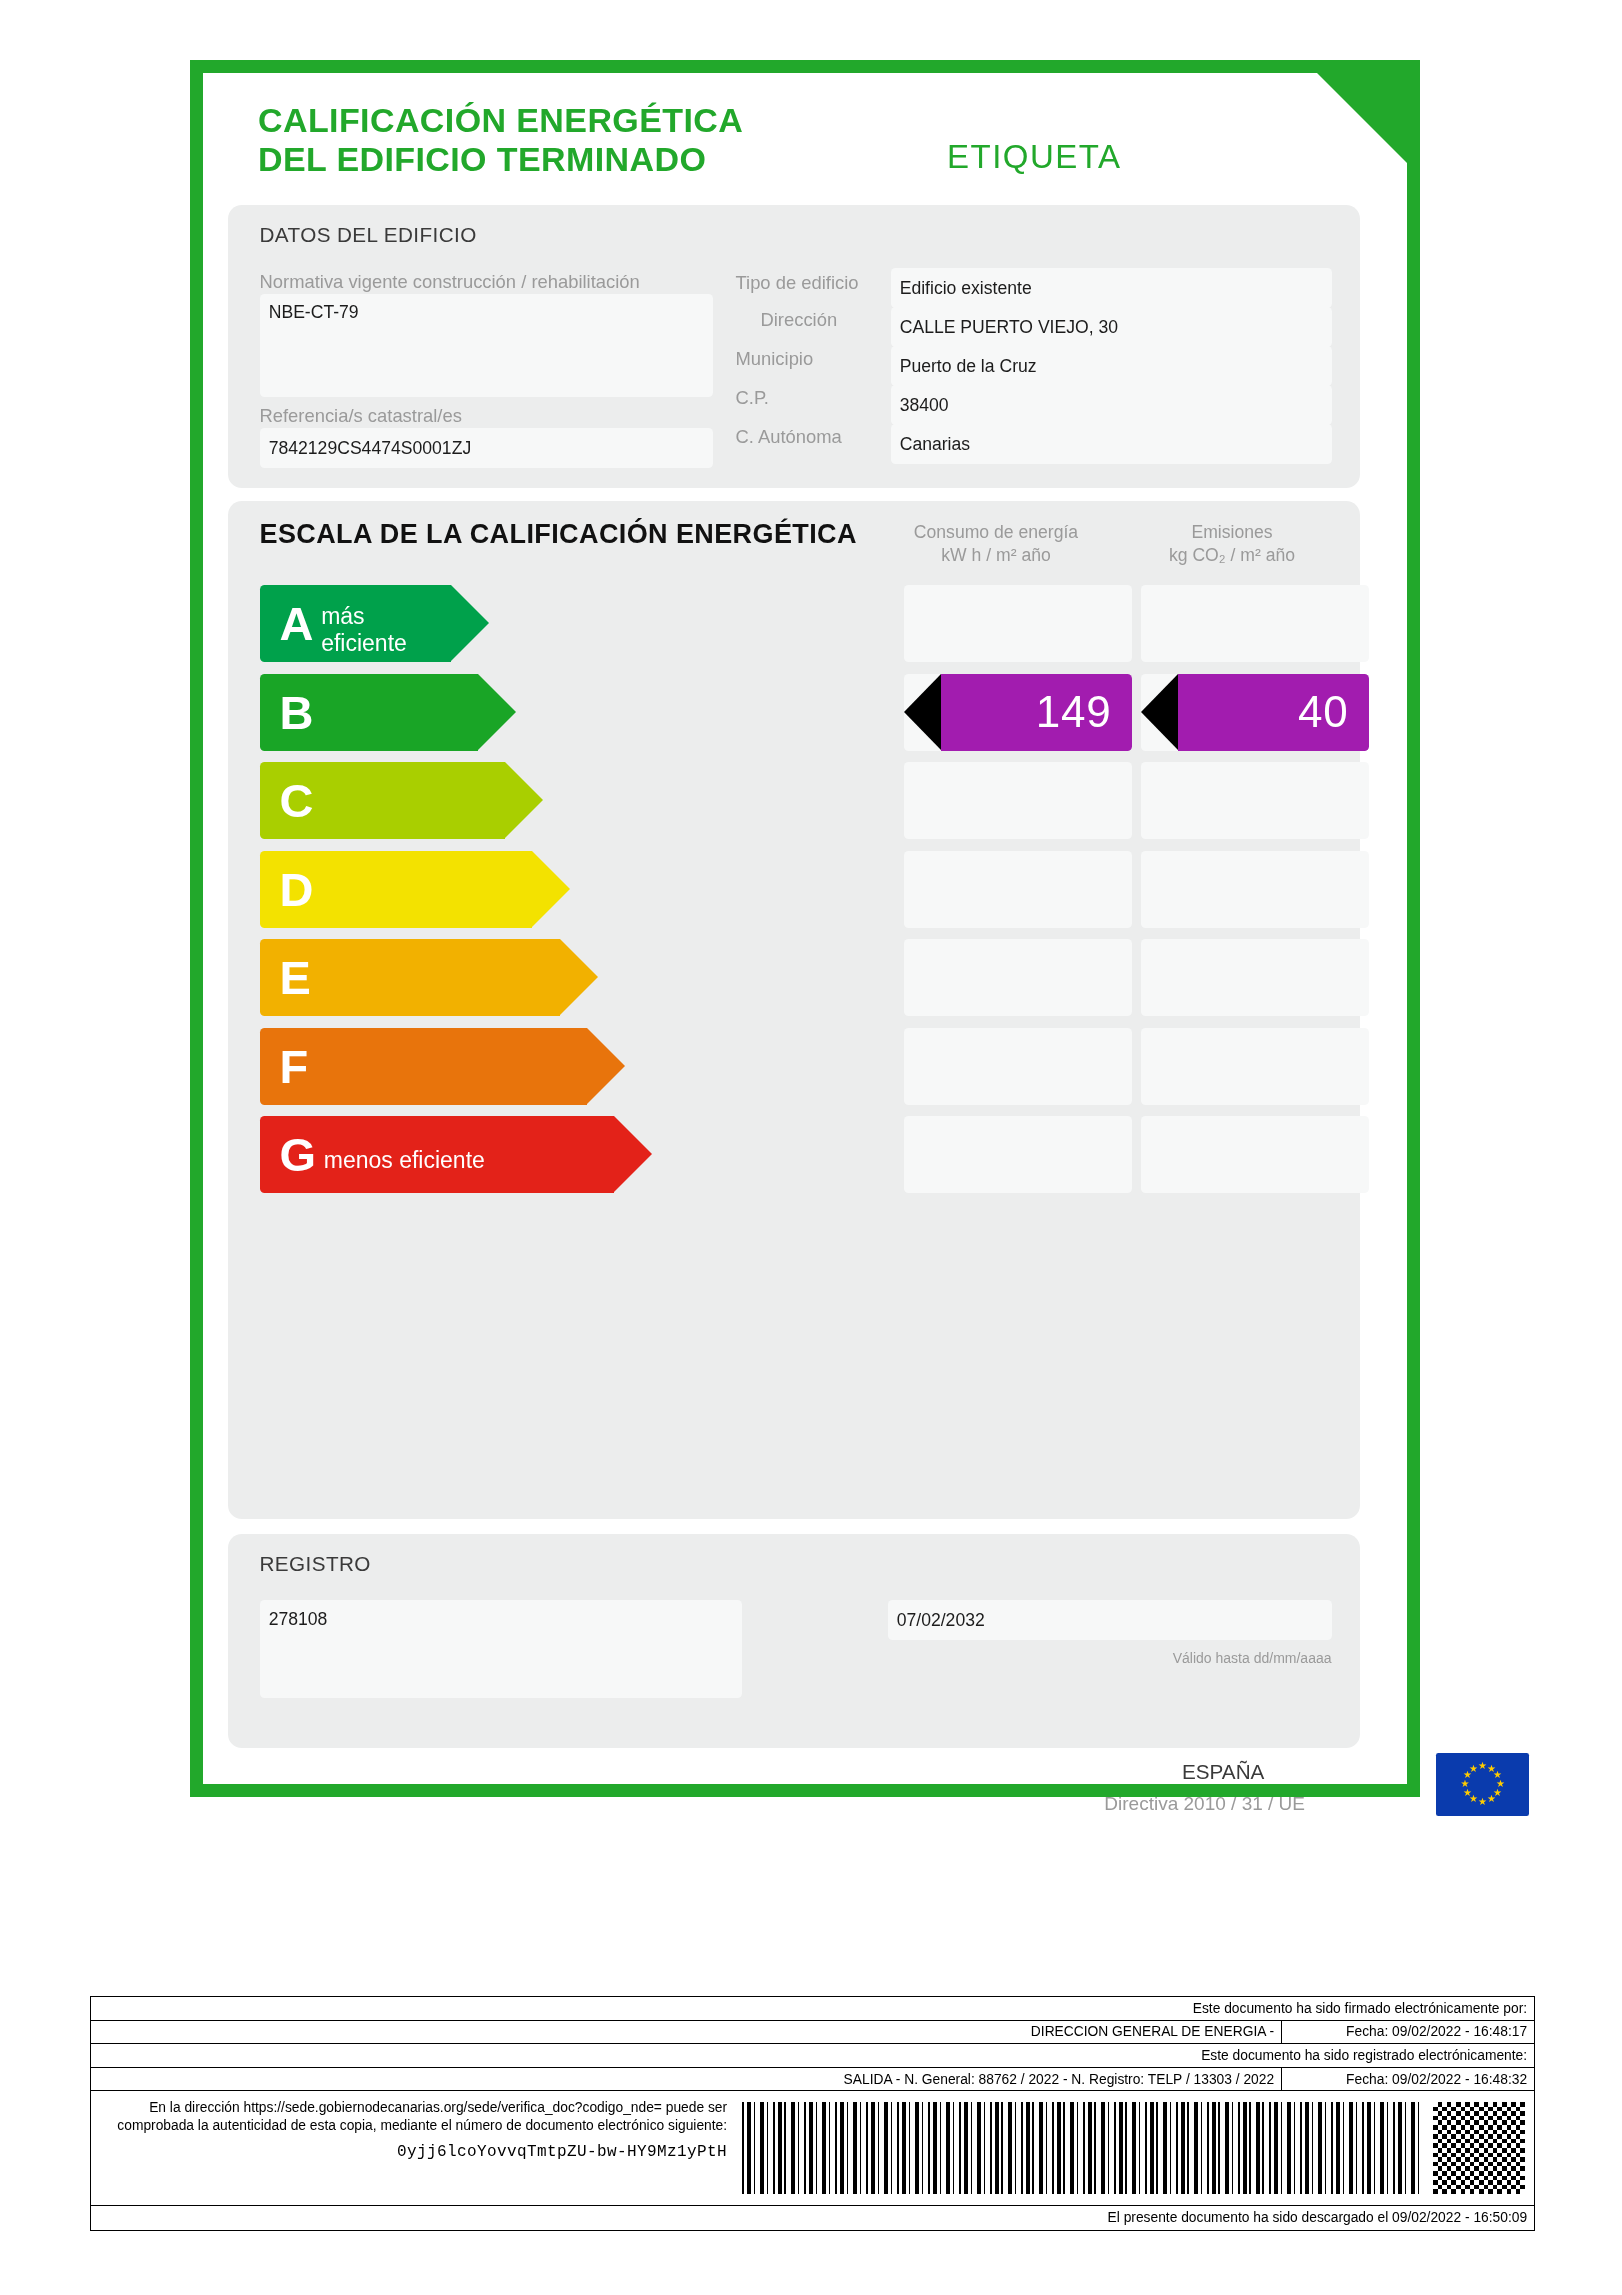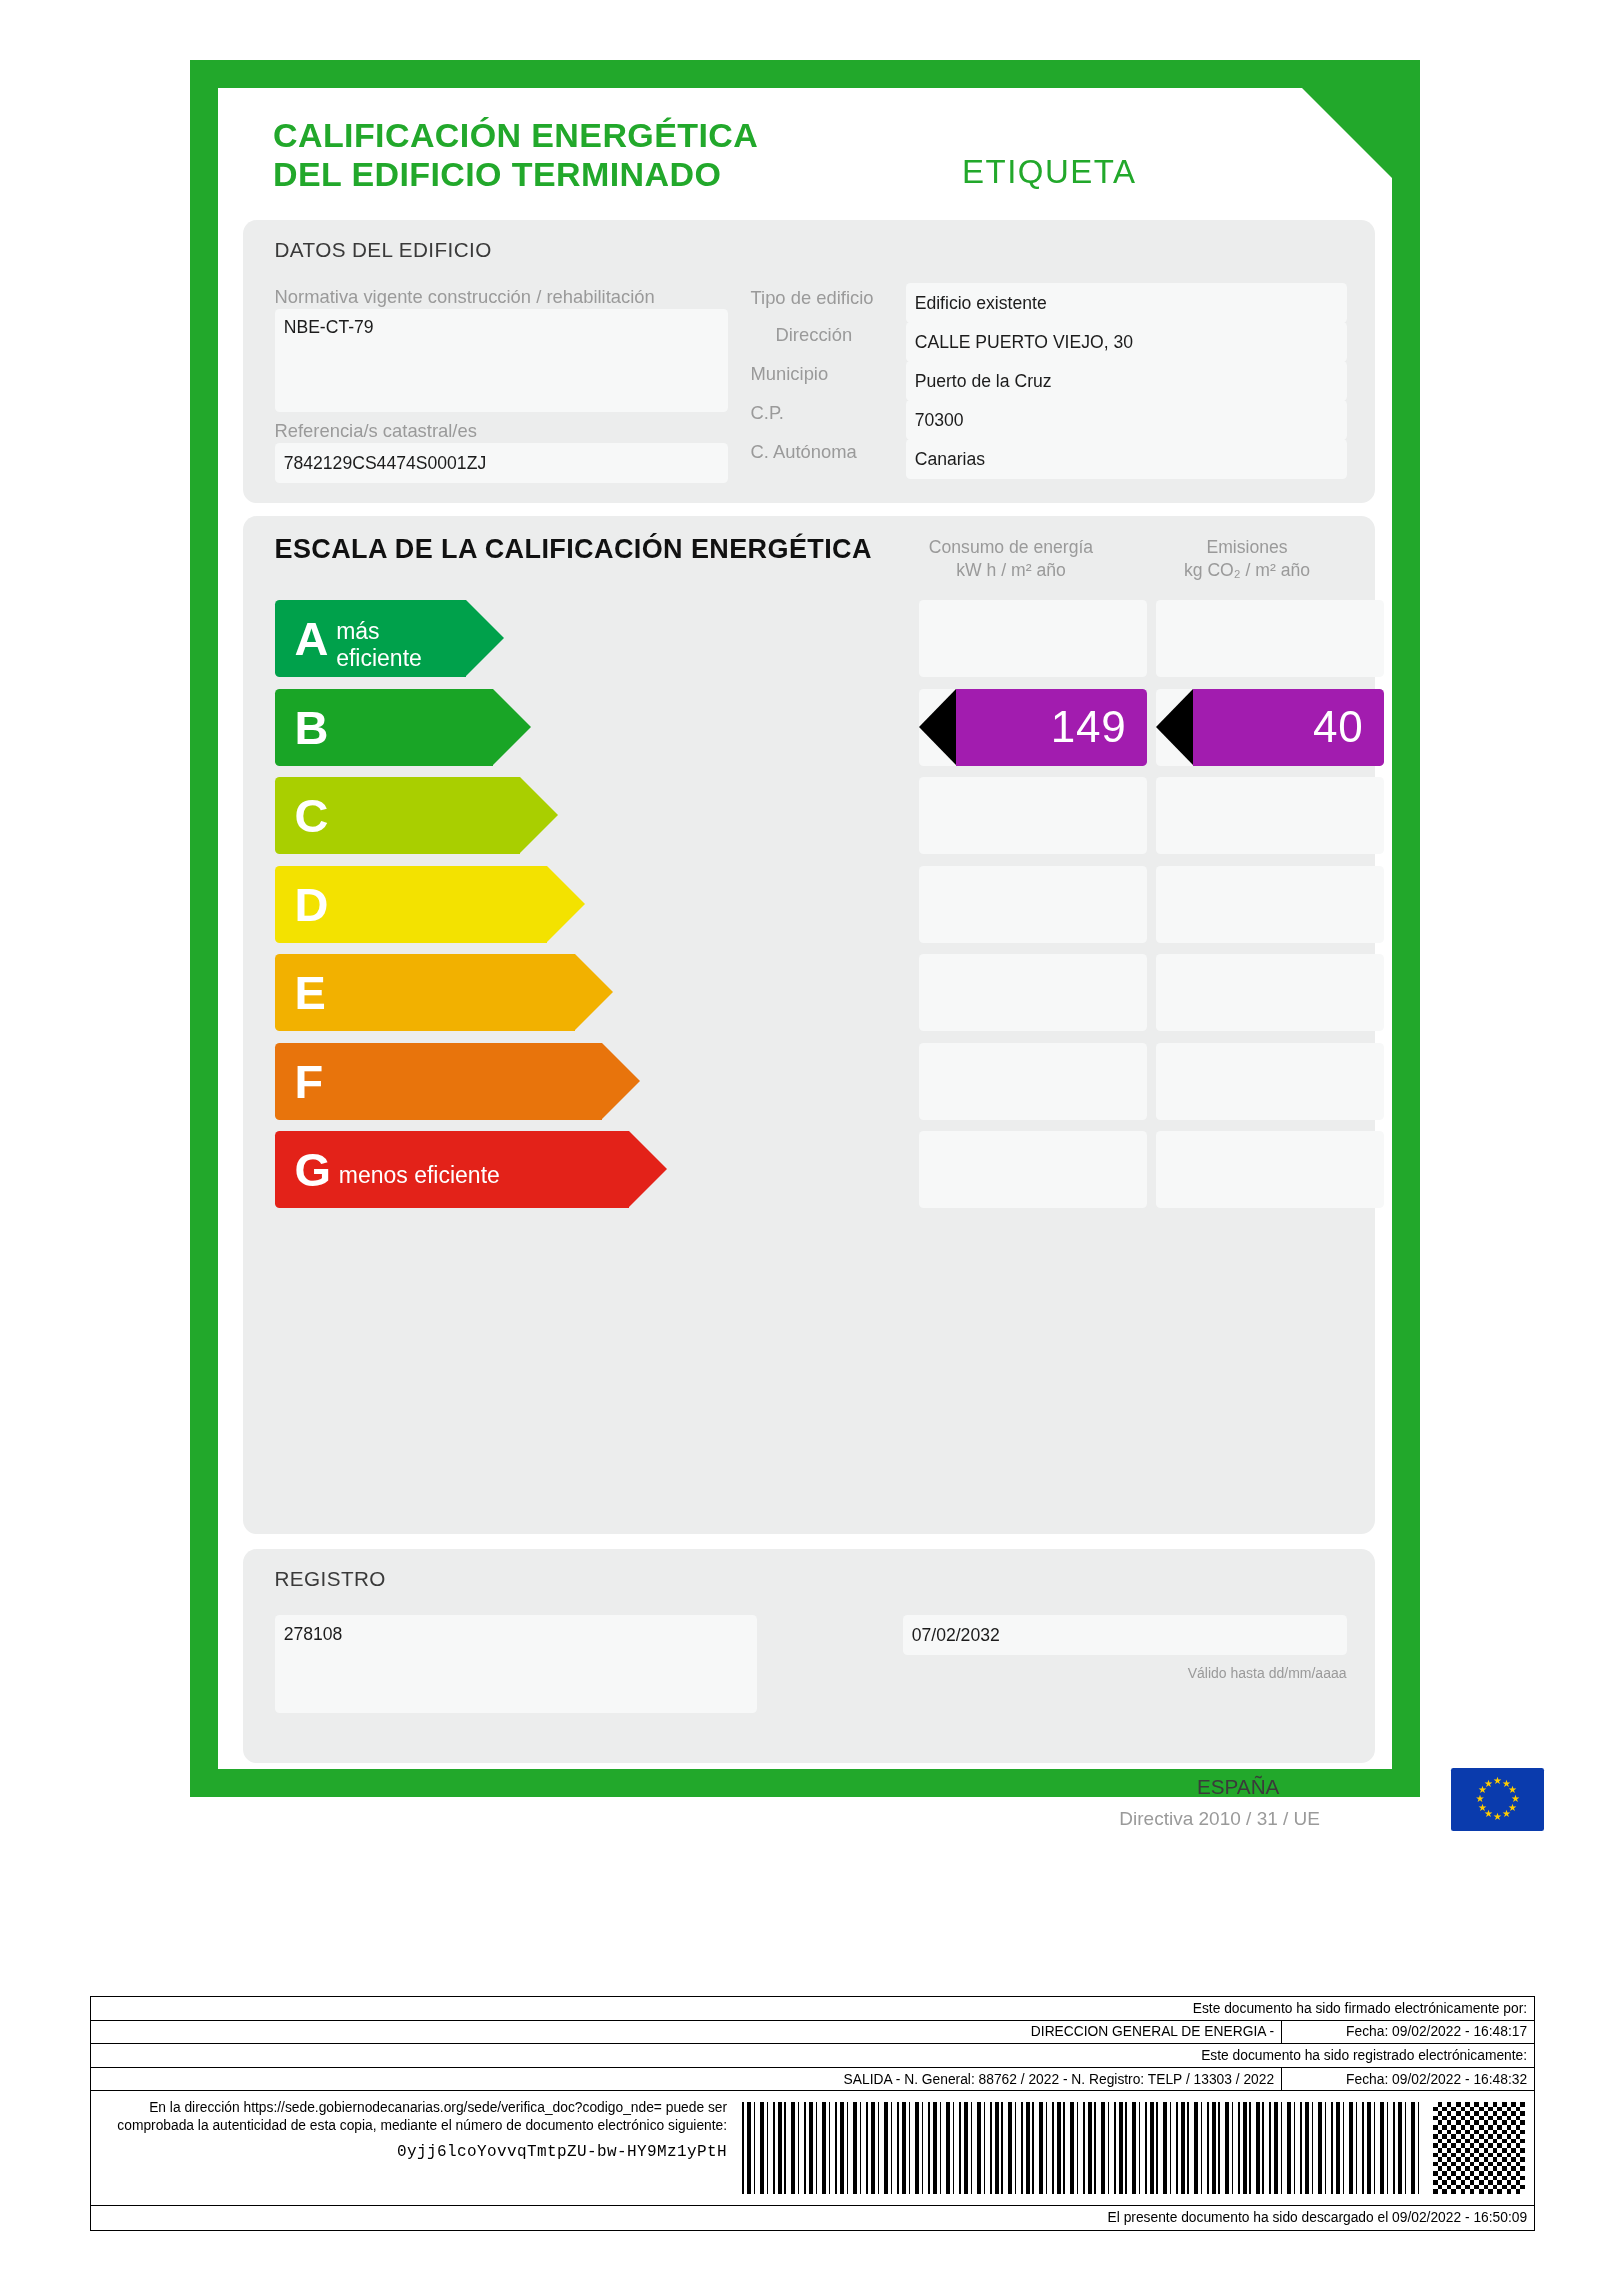--- a/index.html
+++ b/index.html
@@ -17,21 +17,21 @@
 
   
   .cert {
     position: absolute;
     left: 190px;
     top: 60px;
     width: 1230px;
     height: 1737px;
     background: #22a82b;
     box-sizing: border-box;
-    padding: 28px;
+    padding: 13px;
   }
   .cert-inner {
     position: relative;
     width: 100%;
     height: 100%;
     background: #ffffff;
   }
   
   .corner-triangle {
     position: absolute;
@@ -380,21 +380,21 @@
       <div class="fld-label lbl-tipo">Tipo de edificio</div>
       <div class="fld-box box-tipo">Edificio existente</div>
 
       <div class="fld-label lbl-direccion">Dirección</div>
       <div class="fld-box box-direccion">CALLE PUERTO VIEJO, 30</div>
 
       <div class="fld-label lbl-municipio">Municipio</div>
       <div class="fld-box box-municipio">Puerto de la Cruz</div>
 
       <div class="fld-label lbl-cp">C.P.</div>
-      <div class="fld-box box-cp">70300</div>
+      <div class="fld-box box-cp">38400</div>
 
       <div class="fld-label lbl-ca">C. Autónoma</div>
       <div class="fld-box box-ca">Canarias</div>
     </div>
 
     <div class="panel panel-escala">
       <div class="panel-title bold">ESCALA DE LA CALIFICACIÓN ENERGÉTICA</div>
 
       <div class="col-head col-head-consumo">
         <div>Consumo de energía</div>

